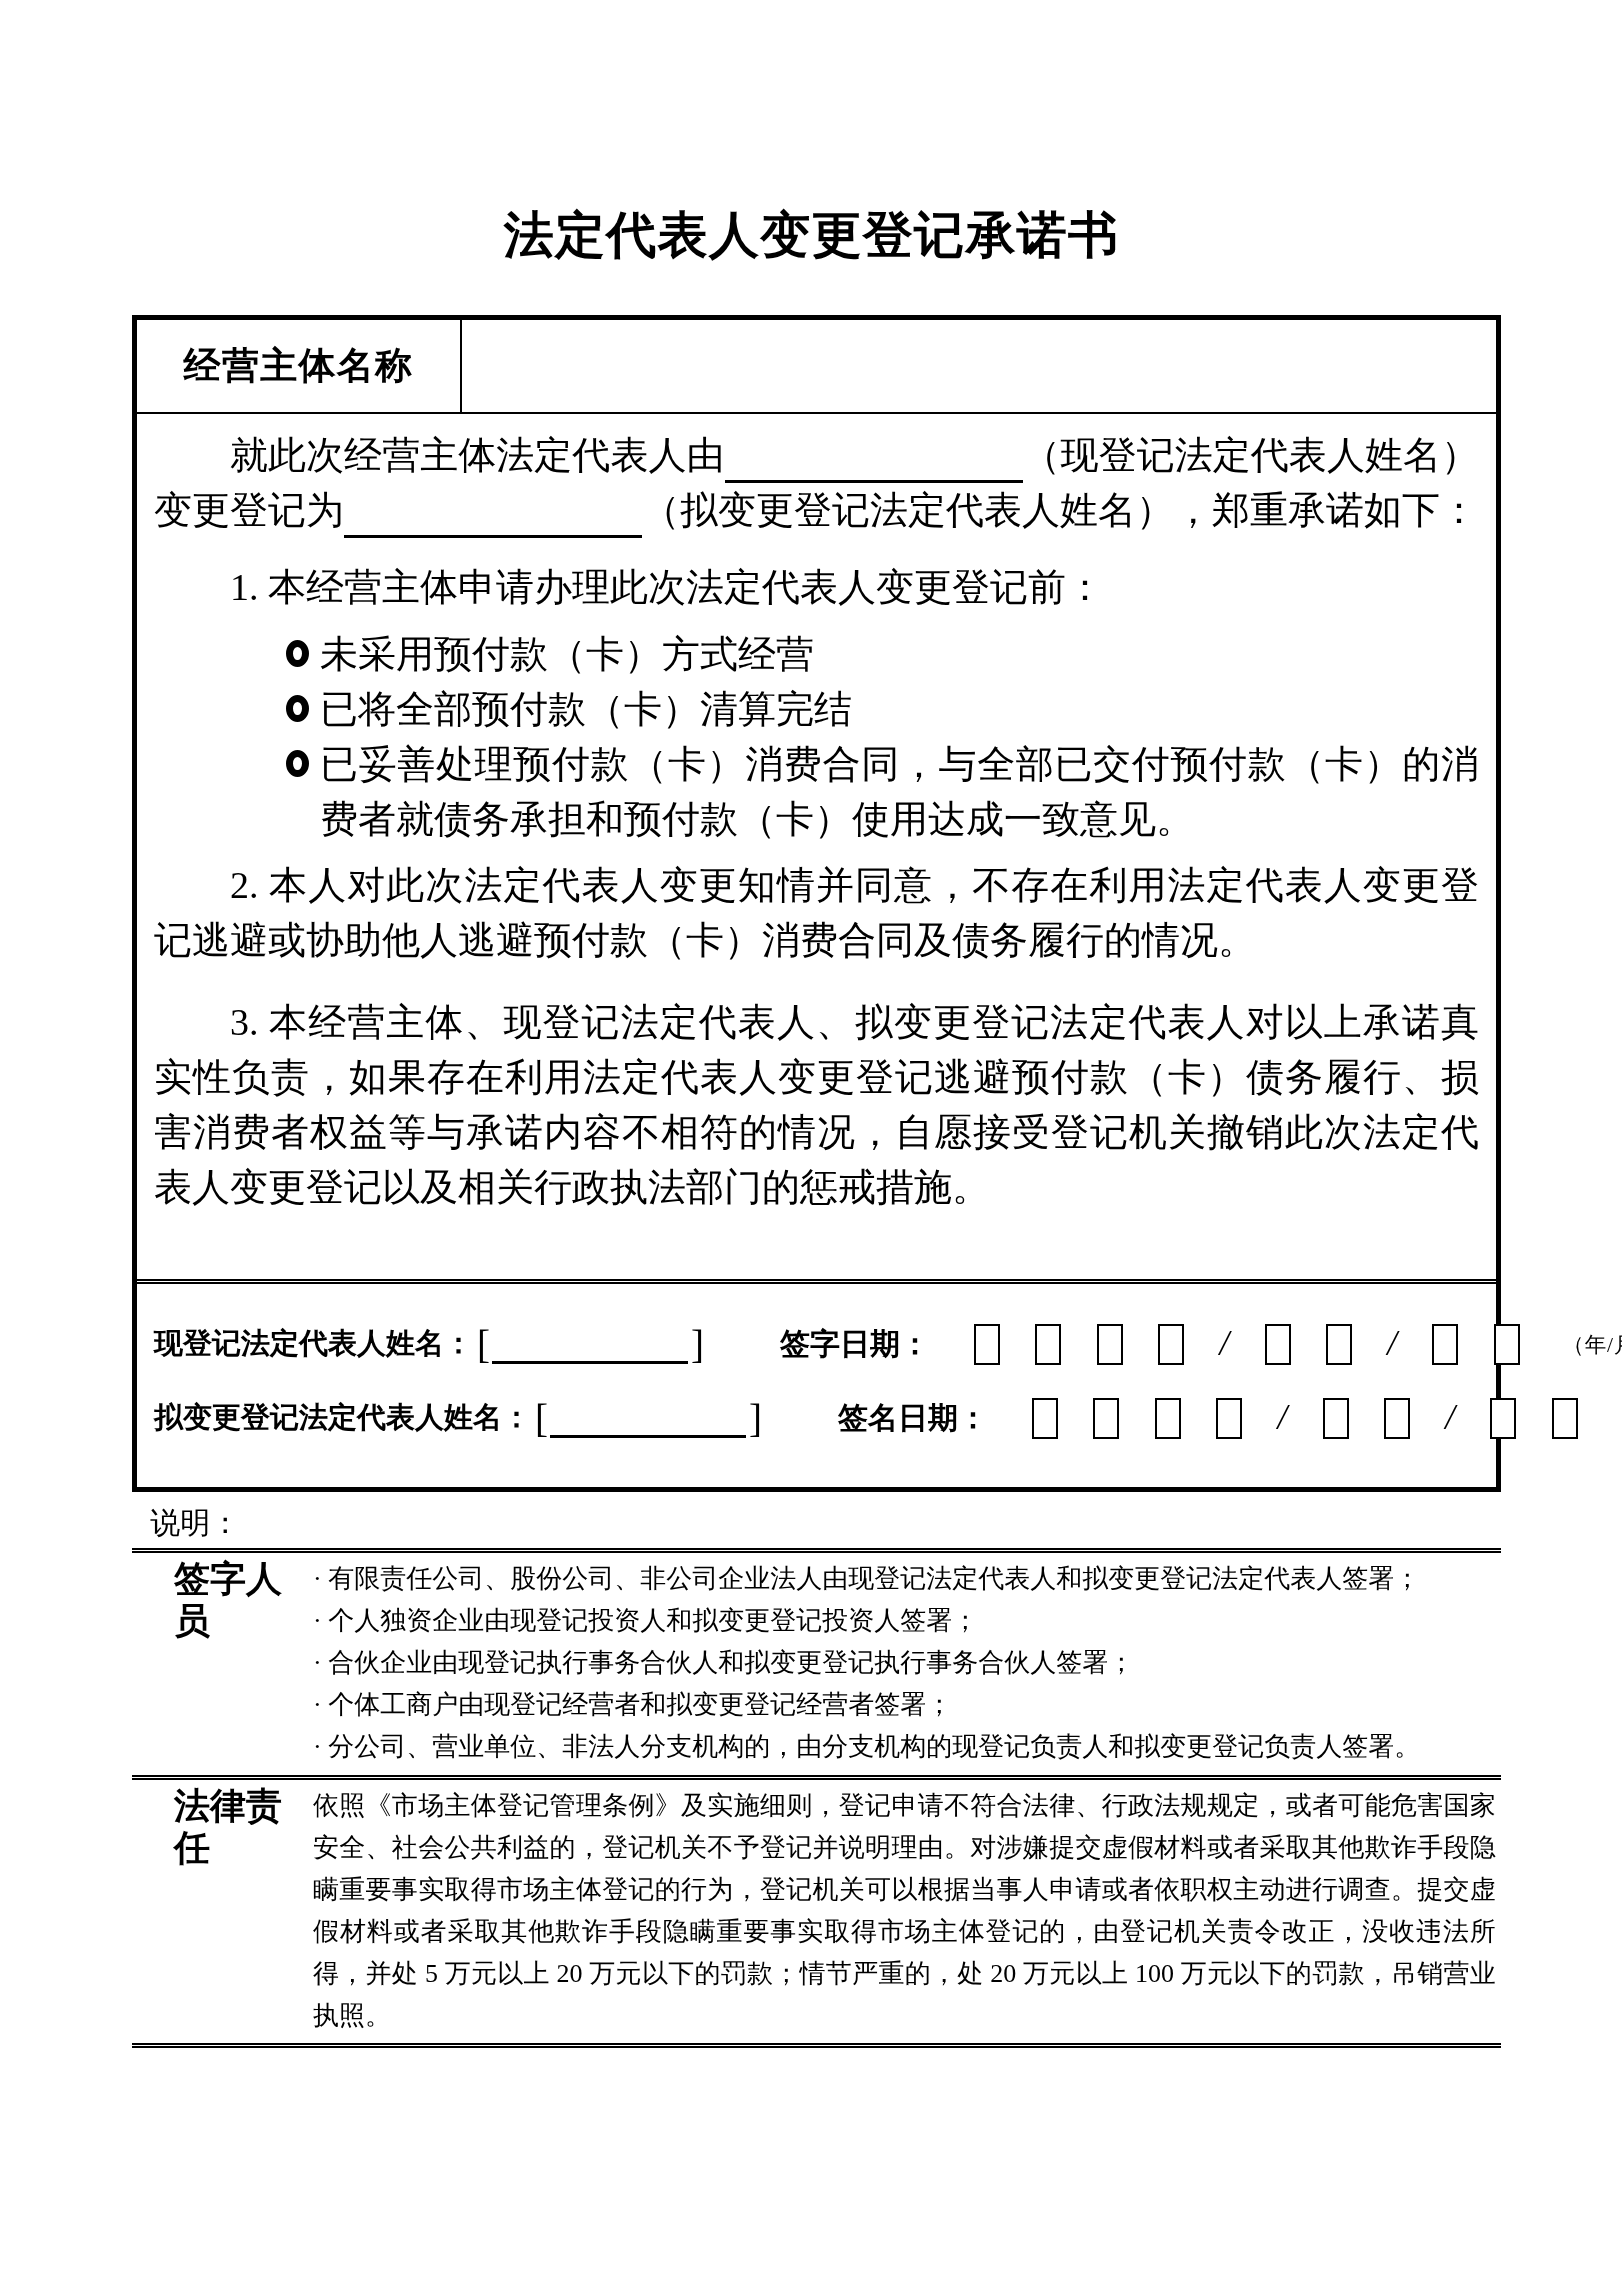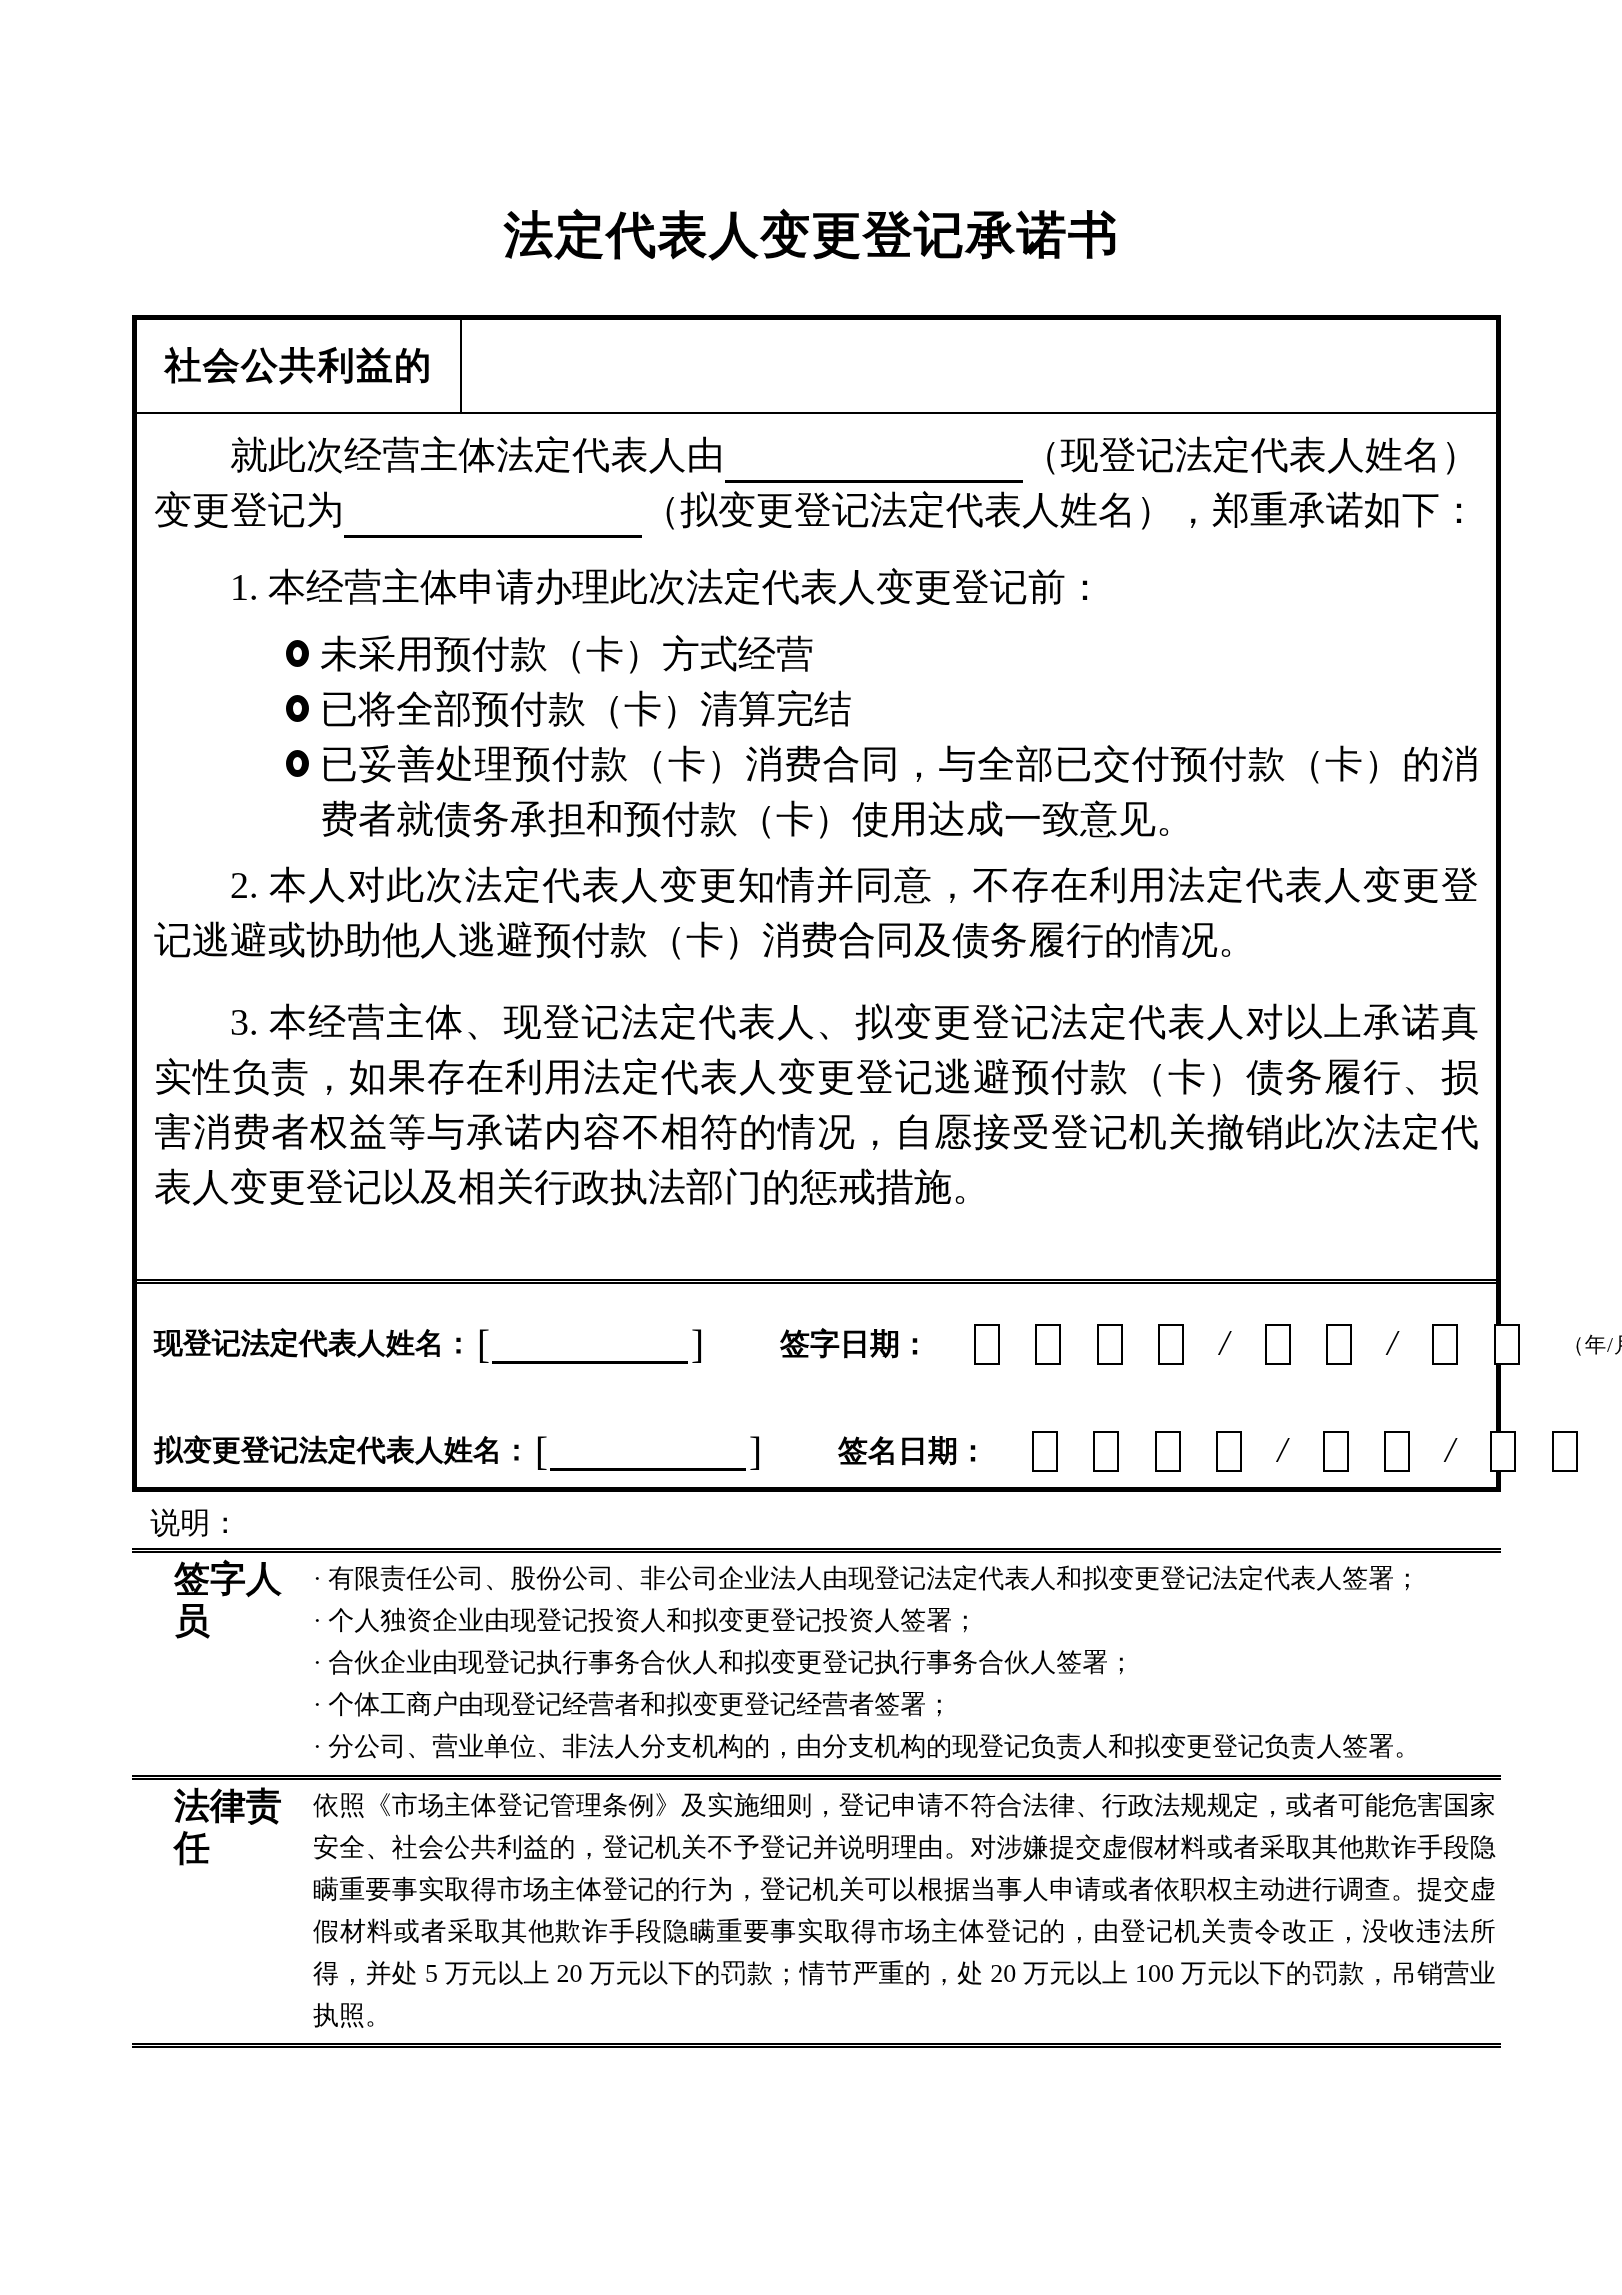--- a/index.html
+++ b/index.html
@@ -96,21 +96,21 @@
     padding-right: 9.2px;
   }
   .p2 { margin-top: 10.5px; }
   .p3 { margin-top: 27.5px; }
   .row-sign {
     box-sizing: border-box;
     height: 197px;
     padding: 38px 0 0 17px;
   }
   .sig-row { display: flex; align-items: center; height: 44px; white-space: nowrap; }
-  .sig-row + .sig-row { margin-top: 63px; }
+  .sig-row + .sig-row { margin-top: 30px; }
   .sig-label {
     display: inline-block;
     width: 432px;
     text-align: right;
     font-family: "Liberation Sans", "DejaVu Sans", sans-serif;
     font-weight: bold;
     font-size: 29px;
   }
   .bracket-field { display: inline-flex; align-items: flex-end; margin-left: 3.9px; }
   .bracket { font-size: 39px; line-height: 39px; font-family: "Liberation Serif", "DejaVu Serif", serif; }
@@ -178,21 +178,21 @@
 </head>
 <body>
 
 <div class="page">
 
   <h1 class="doc-title">法定代表人变更登记承诺书</h1>
 
   <div class="main-box">
 
     <div class="row-entity">
-      <div class="cell-entity-label">社会公共利益的</div>
+      <div class="cell-entity-label">经营主体名称</div>
       <div class="cell-entity-value"></div>
     </div>
 
     <div class="row-body">
 
       <p class="para indent"><span>就此次经营主体法定代表人由</span><span class="blank-inline"></span><span>（现登记法定代表人姓名）</span><span>变更登记为</span><span class="blank-inline"></span><span>（拟变更登记法定代表人姓名），郑重承诺如下：</span></p>
 
       <p class="para indent item-heading">1. 本经营主体申请办理此次法定代表人变更登记前：</p>
 
       <div class="opts">

